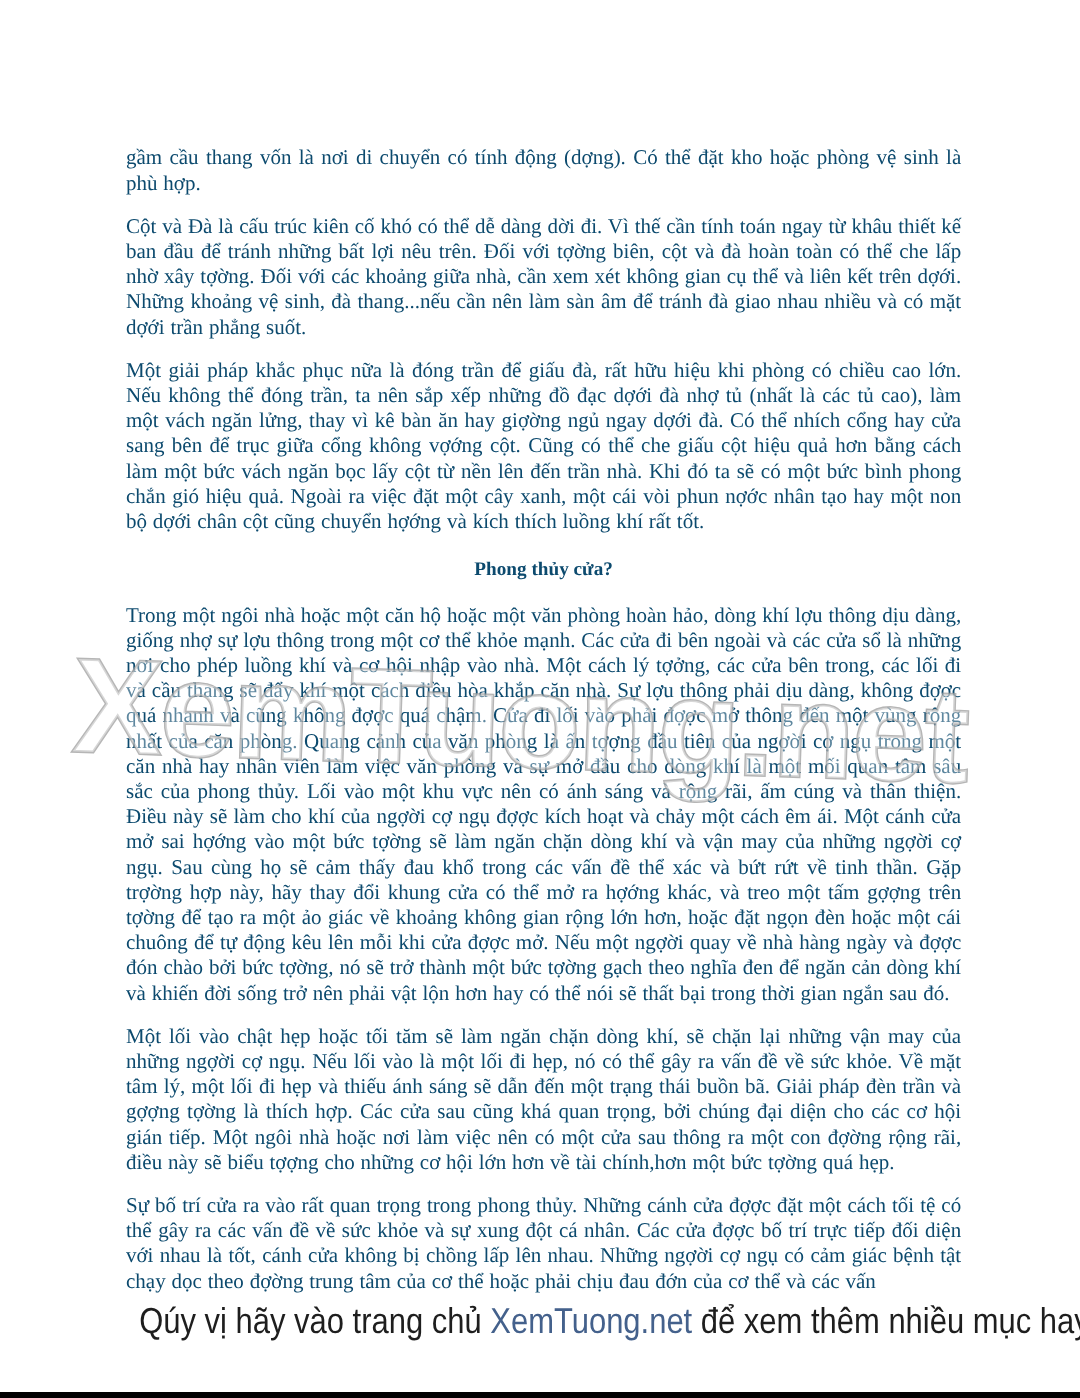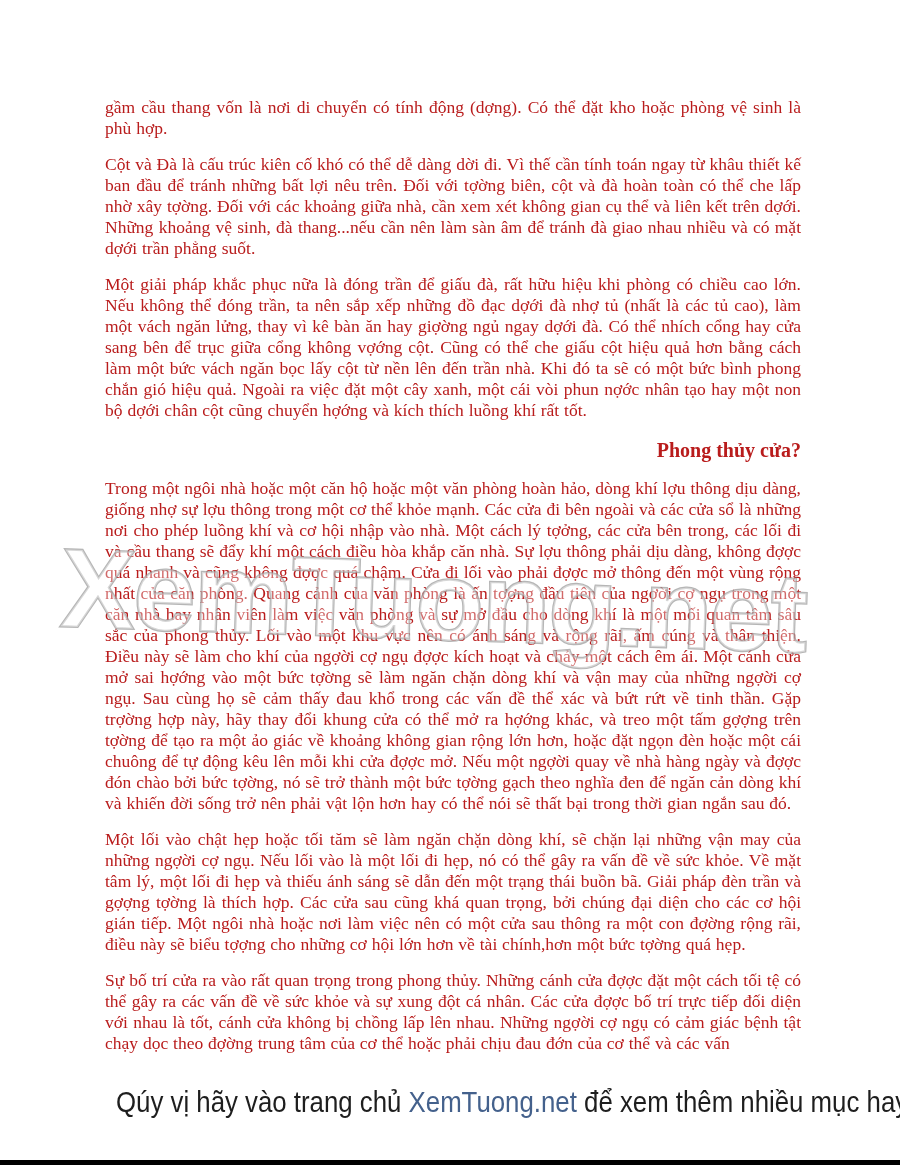--- a/index.html
+++ b/index.html
@@ -28,24 +28,24 @@
     font-size: 17.5px;
     line-height: 21px;
     text-align: justify;
   }
   .content p {
     margin: 0 0 15px 0;
     word-spacing: 0.5px;
   }
   .content h3 {
     margin: 19px 0 17px 0;
-    font-size: 20px;
+    font-size: 16px;
     line-height: 21px;
     font-weight: bold;
-    text-align: right;
+    text-align: center;
   }
   .watermark {
     position: absolute;
     left: 58px;
     top: 498px;
     width: 800px;
     height: 185px;
     transform: rotate(2deg);
     transform-origin: left top;
     pointer-events: none;
@@ -95,21 +95,21 @@
     bottom: 0;
     width: 900px;
     height: 5px;
   }
 </style>
 </head>
 <body style="background: rgb(255, 255, 255);">
 
 <div class="page">
 
-  <div class="content" style="color: #b91c1c;">
+  <div class="content" style="color: #0c4a6e; margin-top: 24px;">
     <p>gầm cầu thang vốn là nơi di chuyển có tính động (dợng). Có thể đặt kho hoặc phòng vệ sinh là phù hợp.</p>
     <p>Cột và Đà là cấu trúc kiên cố khó có thể dễ dàng dời đi. Vì thế cần tính toán ngay từ khâu thiết kế ban đầu để tránh những bất lợi nêu trên. Đối với tợờng biên, cột và đà hoàn toàn có thể che lấp nhờ xây tợờng. Đối với các khoảng giữa nhà, cần xem xét không gian cụ thể và liên kết trên dợới. Những khoảng vệ sinh, đà thang...nếu cần nên làm sàn âm để tránh đà giao nhau nhiều và có mặt dợới trần phẳng suốt.</p>
     <p>Một giải pháp khắc phục nữa là đóng trần để giấu đà, rất hữu hiệu khi phòng có chiều cao lớn. Nếu không thể đóng trần, ta nên sắp xếp những đồ đạc dợới đà nhợ tủ (nhất là các tủ cao), làm một vách ngăn lửng, thay vì kê bàn ăn hay giợờng ngủ ngay dợới đà. Có thể nhích cổng hay cửa sang bên để trục giữa cổng không vợớng cột. Cũng có thể che giấu cột hiệu quả hơn bằng cách làm một bức vách ngăn bọc lấy cột từ nền lên đến trần nhà. Khi đó ta sẽ có một bức bình phong chắn gió hiệu quả. Ngoài ra việc đặt một cây xanh, một cái vòi phun nợớc nhân tạo hay một non bộ dợới chân cột cũng chuyển hợớng và kích thích luồng khí rất tốt.</p>
     <h3>Phong thủy cửa?</h3>
     <p>Trong một ngôi nhà hoặc một căn hộ hoặc một văn phòng hoàn hảo, dòng khí lợu thông dịu dàng, giống nhợ sự lợu thông trong một cơ thể khỏe mạnh. Các cửa đi bên ngoài và các cửa sổ là những nơi cho phép luồng khí và cơ hội nhập vào nhà. Một cách lý tợởng, các cửa bên trong, các lối đi và cầu thang sẽ đẩy khí một cách điều hòa khắp căn nhà. Sự lợu thông phải dịu dàng, không đợợc quá nhanh và cũng không đợợc quá chậm. Cửa đi lối vào phải đợợc mở thông đến một vùng rộng nhất của căn phòng. Quang cảnh của văn phòng là ấn tợợng đầu tiên của ngợời cợ ngụ trong một căn nhà hay nhân viên làm việc văn phòng và sự mở đầu cho dòng khí là một mối quan tâm sâu sắc của phong thủy. Lối vào một khu vực nên có ánh sáng và rộng rãi, ấm cúng và thân thiện. Điều này sẽ làm cho khí của ngợời cợ ngụ đợợc kích hoạt và chảy một cách êm ái. Một cánh cửa mở sai hợớng vào một bức tợờng sẽ làm ngăn chặn dòng khí và vận may của những ngợời cợ ngụ. Sau cùng họ sẽ cảm thấy đau khổ trong các vấn đề thể xác và bứt rứt về tinh thần. Gặp trợờng hợp này, hãy thay đổi khung cửa có thể mở ra hợớng khác, và treo một tấm gợợng trên tợờng để tạo ra một ảo giác về khoảng không gian rộng lớn hơn, hoặc đặt ngọn đèn hoặc một cái chuông để tự động kêu lên mỗi khi cửa đợợc mở. Nếu một ngợời quay về nhà hàng ngày và đợợc đón chào bởi bức tợờng, nó sẽ trở thành một bức tợờng gạch theo nghĩa đen để ngăn cản dòng khí và khiến đời sống trở nên phải vật lộn hơn hay có thể nói sẽ thất bại trong thời gian ngắn sau đó.</p>
     <p>Một lối vào chật hẹp hoặc tối tăm sẽ làm ngăn chặn dòng khí, sẽ chặn lại những vận may của những ngợời cợ ngụ. Nếu lối vào là một lối đi hẹp, nó có thể gây ra vấn đề về sức khỏe. Về mặt tâm lý, một lối đi hẹp và thiếu ánh sáng sẽ dẫn đến một trạng thái buồn bã. Giải pháp đèn trần và gợợng tợờng là thích hợp. Các cửa sau cũng khá quan trọng, bởi chúng đại diện cho các cơ hội gián tiếp. Một ngôi nhà hoặc nơi làm việc nên có một cửa sau thông ra một con đợờng rộng rãi, điều này sẽ biểu tợợng cho những cơ hội lớn hơn về tài chính,hơn một bức tợờng quá hẹp.</p>
     <p>Sự bố trí cửa ra vào rất quan trọng trong phong thủy. Những cánh cửa đợợc đặt một cách tối tệ có thể gây ra các vấn đề về sức khỏe và sự xung đột cá nhân. Các cửa đợợc bố trí trực tiếp đối diện với nhau là tốt, cánh cửa không bị chồng lấp lên nhau. Những ngợời cợ ngụ có cảm giác bệnh tật chạy dọc theo đợờng trung tâm của cơ thể hoặc phải chịu đau đớn của cơ thể và các vấn</p>
   </div>
 
   <div class="watermark">

